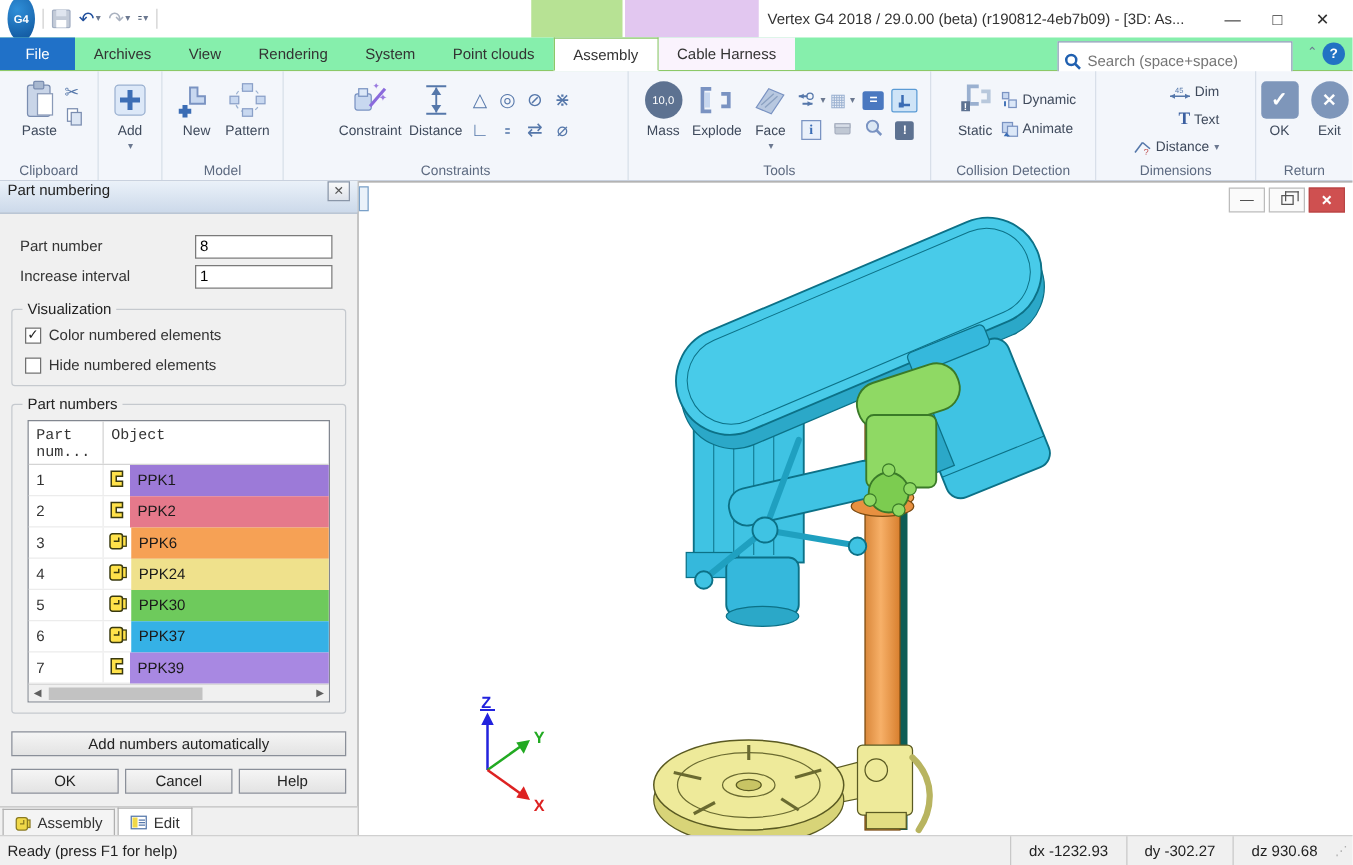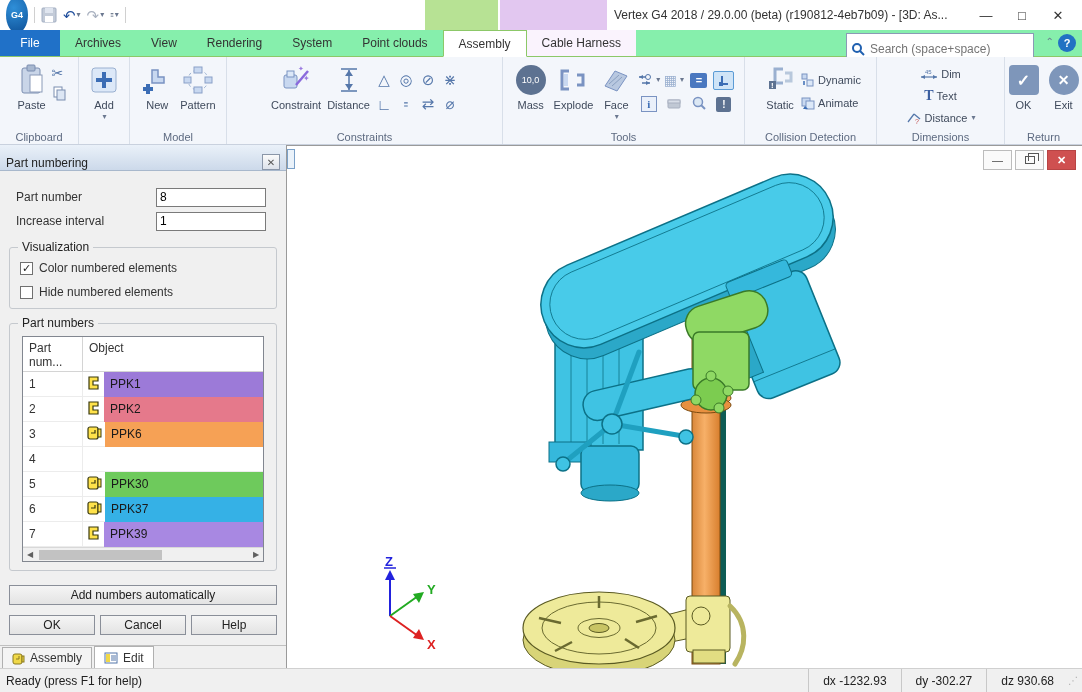--- a/index.html
+++ b/index.html
@@ -43,32 +43,32 @@
   .mass-circle { width:30px; height:30px; border-radius:50%; background:#5d7291; color:#fff; font-size:9px; display:flex; align-items:center; justify-content:center; }
   .blue-eq { width:17px; height:15px; background:#4a78c0; border-radius:2px; color:#fff; font-weight:bold; font-size:11px; display:flex; align-items:center; justify-content:center; }
   .hl-tool { width:21px; height:19px; background:#cfe4f7; border:1px solid #5b9bd5; border-radius:2px; display:flex; align-items:center; justify-content:center; }
   .excl-sq { width:15px; height:15px; background:#5d7291; border-radius:2px; color:#fff; font-weight:bold; font-size:10px; display:flex; align-items:center; justify-content:center; }
   .info-sq { width:16px; height:16px; background:#eaf0fa; border:1px solid #7a93c2; color:#3b6db5; font-family:"Liberation Serif",serif; font-weight:bold; font-size:11px; display:flex; align-items:center; justify-content:center; }
   .ok-sq { width:30px; height:30px; background:#7e96ba; border-radius:4px; color:#fff; font-size:16px; font-weight:bold; display:flex; align-items:center; justify-content:center; }
   .exit-circ { width:30px; height:30px; background:#7e96ba; border-radius:50%; color:#fff; font-size:14px; font-weight:bold; display:flex; align-items:center; justify-content:center; }
 
   
   #panel { position:absolute; top:145px; left:0; width:287px; height:523px; background:#f0f0f0; border-right:1px solid #9a9a9a; }
-  #panel-title { height:26px; background:linear-gradient(#eaf1f9,#ccd9ea); border-bottom:1px solid #a8b8cc; display:flex; align-items:flex-end; padding:0 6px; font-size:12px; color:#222; }
+  #panel-title { height:26px; background:linear-gradient(#eaf1f9,#ccd9ea); border-bottom:1px solid #a8b8cc; display:flex; align-items:flex-start; padding:0 6px; font-size:12px; color:#222; }
   #panel-close { margin-left:auto; width:18px; height:16px; border:1px solid #8a96a8; background:linear-gradient(#fafafa,#dde2ea); display:flex; align-items:center; justify-content:center; font-size:10px; color:#555; }
   .field-row { display:flex; align-items:center; margin:0 16px; height:24px; }
   .field-row label { width:140px; }
   .field-row input { width:110px; height:19px; border:1px solid #7a7a7a; padding:0 3px; font-family:"Liberation Sans",sans-serif; font-size:12px; }
   .groupbox { position:relative; margin:14px 9px 0; border:1px solid #c5c9ce; border-radius:3px; padding:12px 12px 8px; }
   .groupbox > .gb-label { position:absolute; top:-8px; left:8px; background:#f0f0f0; padding:0 4px; font-size:12px; color:#222; }
   .chk-row { display:flex; align-items:center; gap:6px; height:24px; }
   .chk { width:13px; height:13px; border:1px solid #707070; background:#fff; display:flex; align-items:center; justify-content:center; font-size:11px; color:#222; line-height:1; }
 
   #pn-table { border:1px solid #828790; background:#fff; height:226px; display:flex; flex-direction:column; }
-  .pt-head { display:flex; height:41px; border-bottom:1px solid #d4d4d4; }
+  .pt-head { display:flex; height:41px; border-bottom:1px solid #d4d4d4;font-family:Liberation Mono, monospace; }
   .pt-head .c1 { width:60px; padding:4px 0 0 6px; border-right:1px solid #d4d4d4; }
   .pt-head .c2 { flex:1; padding:4px 0 0 6px; }
   .pt-row { display:flex; height:25px; border-bottom:1px solid #ececec; align-items:stretch; }
   .pt-row .c1 { width:60px; padding:5px 0 0 6px; border-right:1px solid #ececec; }
   .pt-row .c2 { flex:1; display:flex; align-items:center; gap:3px; padding-left:3px; }
   .chip { flex:1; height:25px; display:flex; align-items:center; padding-left:6px; color:#1a1a1a; }
   .hscroll { margin-top:auto; height:14px; background:#f0f0f0; border-top:1px solid #d8d8d8; display:flex; align-items:center; }
   .hs-arrow { width:14px; height:14px; display:flex; align-items:center; justify-content:center; font-size:8px; color:#606060; }
   .hs-track { flex:1; position:relative; height:14px; }
   .hs-thumb { position:absolute; left:2px; top:2px; width:58%; height:10px; background:#c2c2c2; }
@@ -343,21 +343,21 @@
             <rect x="6" y="5" width="8" height="8" fill="#dce8f8" stroke="#7a93c2"></rect>
             <polygon points="3,13 8,13 5,10" fill="#3b6db5"></polygon>
           </svg>
         <span>Animate</span>
       </span>
     </div>
     <div class="gcaption">Collision Detection</div>
   </div>
 
   <div class="rgroup" style="width:128px;">
-    <div class="minicol" style="gap:3px;padding-top:4px;align-items:center;">
+    <div class="minicol" style="gap:3px;padding-top:4px;align-items:flex-end;">
       <span class="rowbtn">
         <svg width="18" height="12">
             <line x1="1" y1="9" x2="17" y2="9" stroke="#5577aa" stroke-width="1.2"></line>
             <polygon points="1,9 5,7 5,11" fill="#5577aa"></polygon>
             <polygon points="17,9 13,7 13,11" fill="#5577aa"></polygon>
             <text x="5" y="6" font-size="6" fill="#5577aa">45</text>
           </svg>
         <span>Dim</span>
       </span>
       <span class="rowbtn">
@@ -453,20 +453,28 @@
               <span><svg width="16" height="16">
                   <rect x="2" y="2" width="10" height="12" rx="2" fill="#ffe24a" stroke="#3a3a10" stroke-width="1.2"></rect>
                   <path d="M9 5 v3 h-4" fill="none" stroke="#3a3a10" stroke-width="1.2"></path>
                   <rect x="12" y="4" width="3" height="8" fill="#ffe24a" stroke="#3a3a10"></rect>
                 </svg></span>
               <span class="chip" style="background:#f6a155">PPK6</span>
             </div>
           </div>
           <div class="pt-row">
             <div class="c1">4</div>
+            <div class="c2">
+              <span><svg width="16" height="16">
+                  <rect x="2" y="2" width="10" height="12" rx="2" fill="#ffe24a" stroke="#3a3a10" stroke-width="1.2"></rect>
+                  <path d="M9 5 v3 h-4" fill="none" stroke="#3a3a10" stroke-width="1.2"></path>
+                  <rect x="12" y="4" width="3" height="8" fill="#ffe24a" stroke="#3a3a10"></rect>
+                </svg></span>
+              <span class="chip" style="background:#efe18c">PPK24</span>
+            </div>
           </div>
           <div class="pt-row">
             <div class="c1">5</div>
             <div class="c2">
               <span><svg width="16" height="16">
                   <rect x="2" y="2" width="10" height="12" rx="2" fill="#ffe24a" stroke="#3a3a10" stroke-width="1.2"></rect>
                   <path d="M9 5 v3 h-4" fill="none" stroke="#3a3a10" stroke-width="1.2"></path>
                   <rect x="12" y="4" width="3" height="8" fill="#ffe24a" stroke="#3a3a10"></rect>
                 </svg></span>
               <span class="chip" style="background:#6eca5c">PPK30</span>

